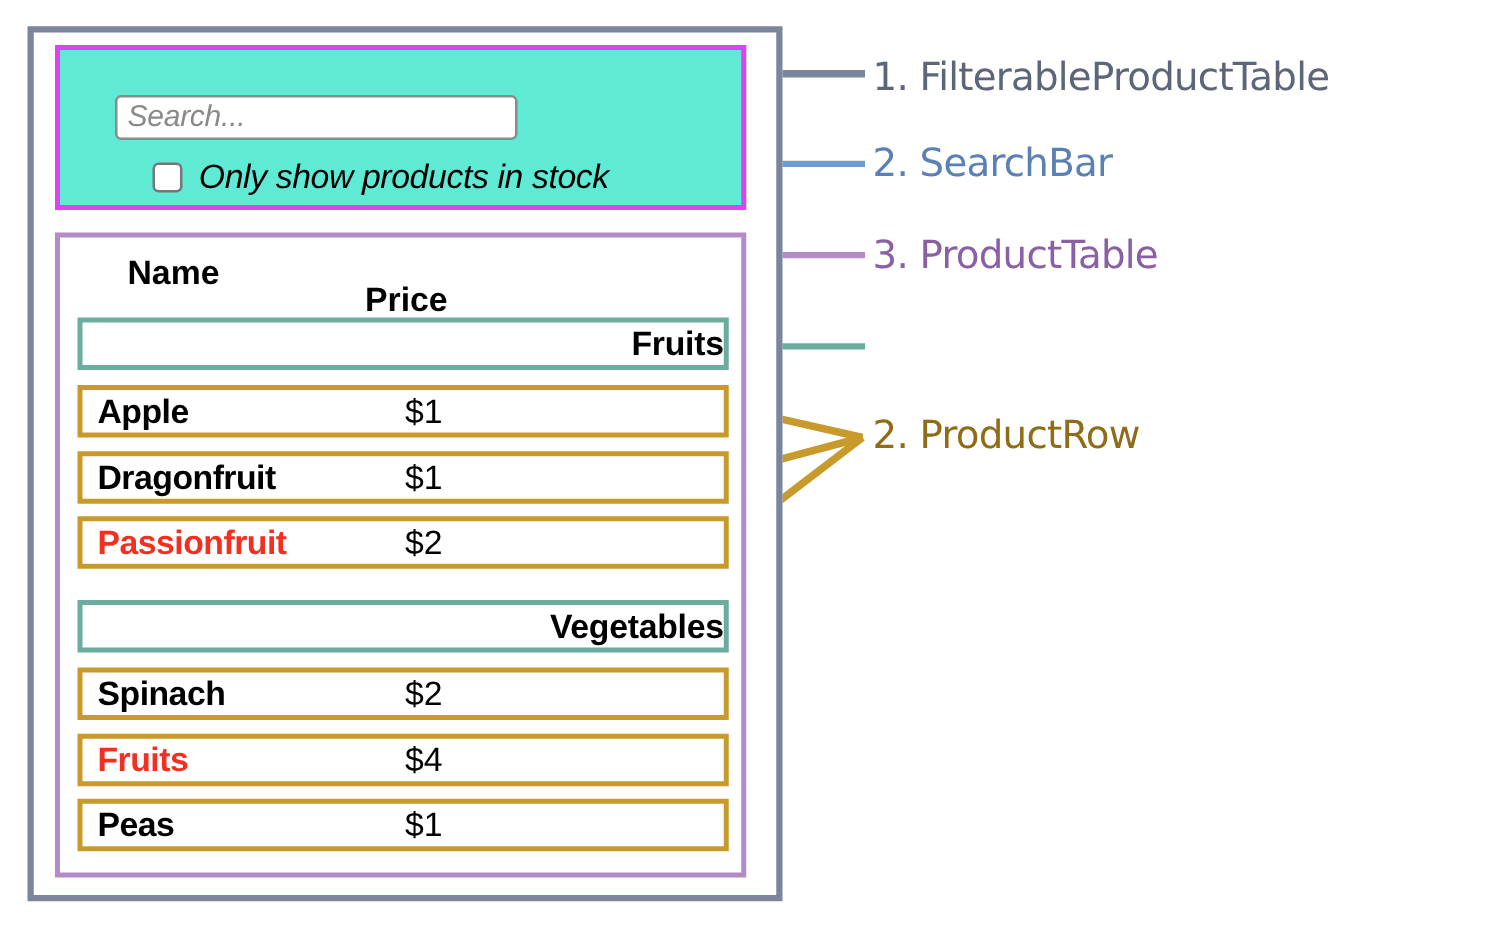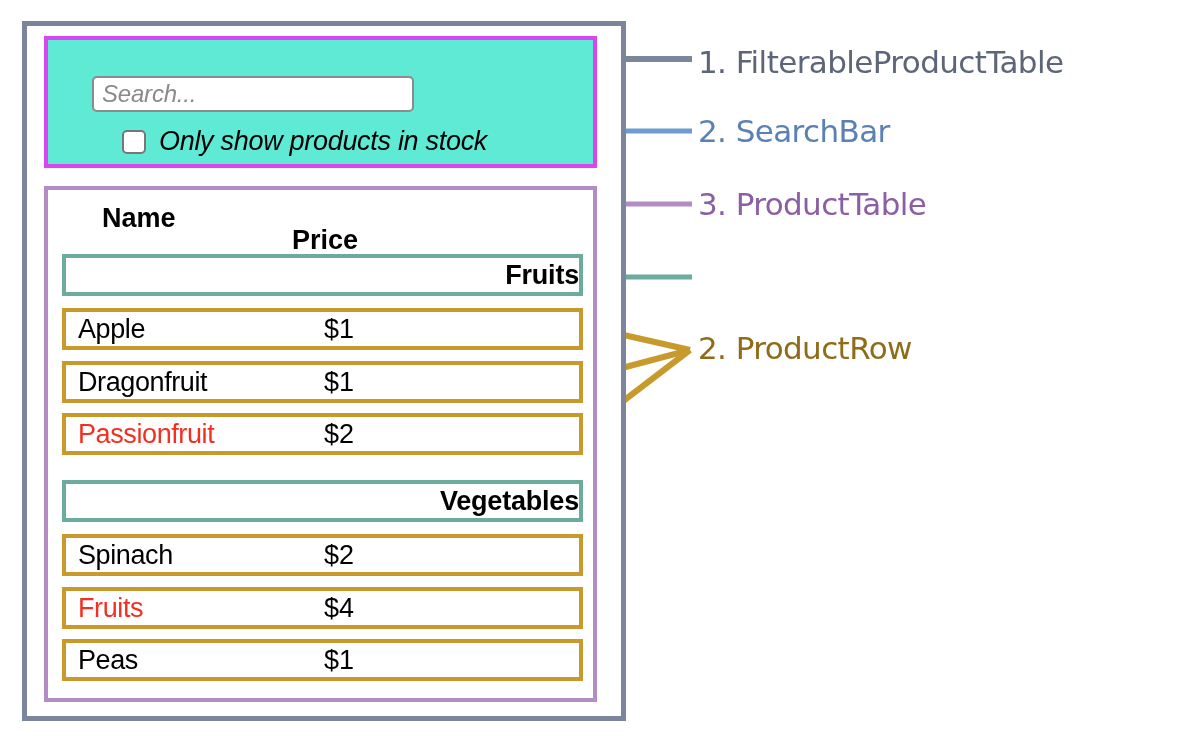--- a/index.html
+++ b/index.html
@@ -176,20 +176,21 @@
   }
   .row-product .cell-name {
     width: 258px;
     padding-left: 12px;
     box-sizing: border-box;
     font-size: 27px;
     color: #000000;
     letter-spacing: -0.4px;
     font-family: "Liberation Sans", sans-serif;
     white-space: nowrap;
+    font-weight: bold;
   }
   .row-product .cell-name.oos {
     color: #f22f20;
   }
   .row-product .cell-price {
     font-size: 27px;
     color: #000000;
     font-family: "Liberation Sans", sans-serif;
   }
 

